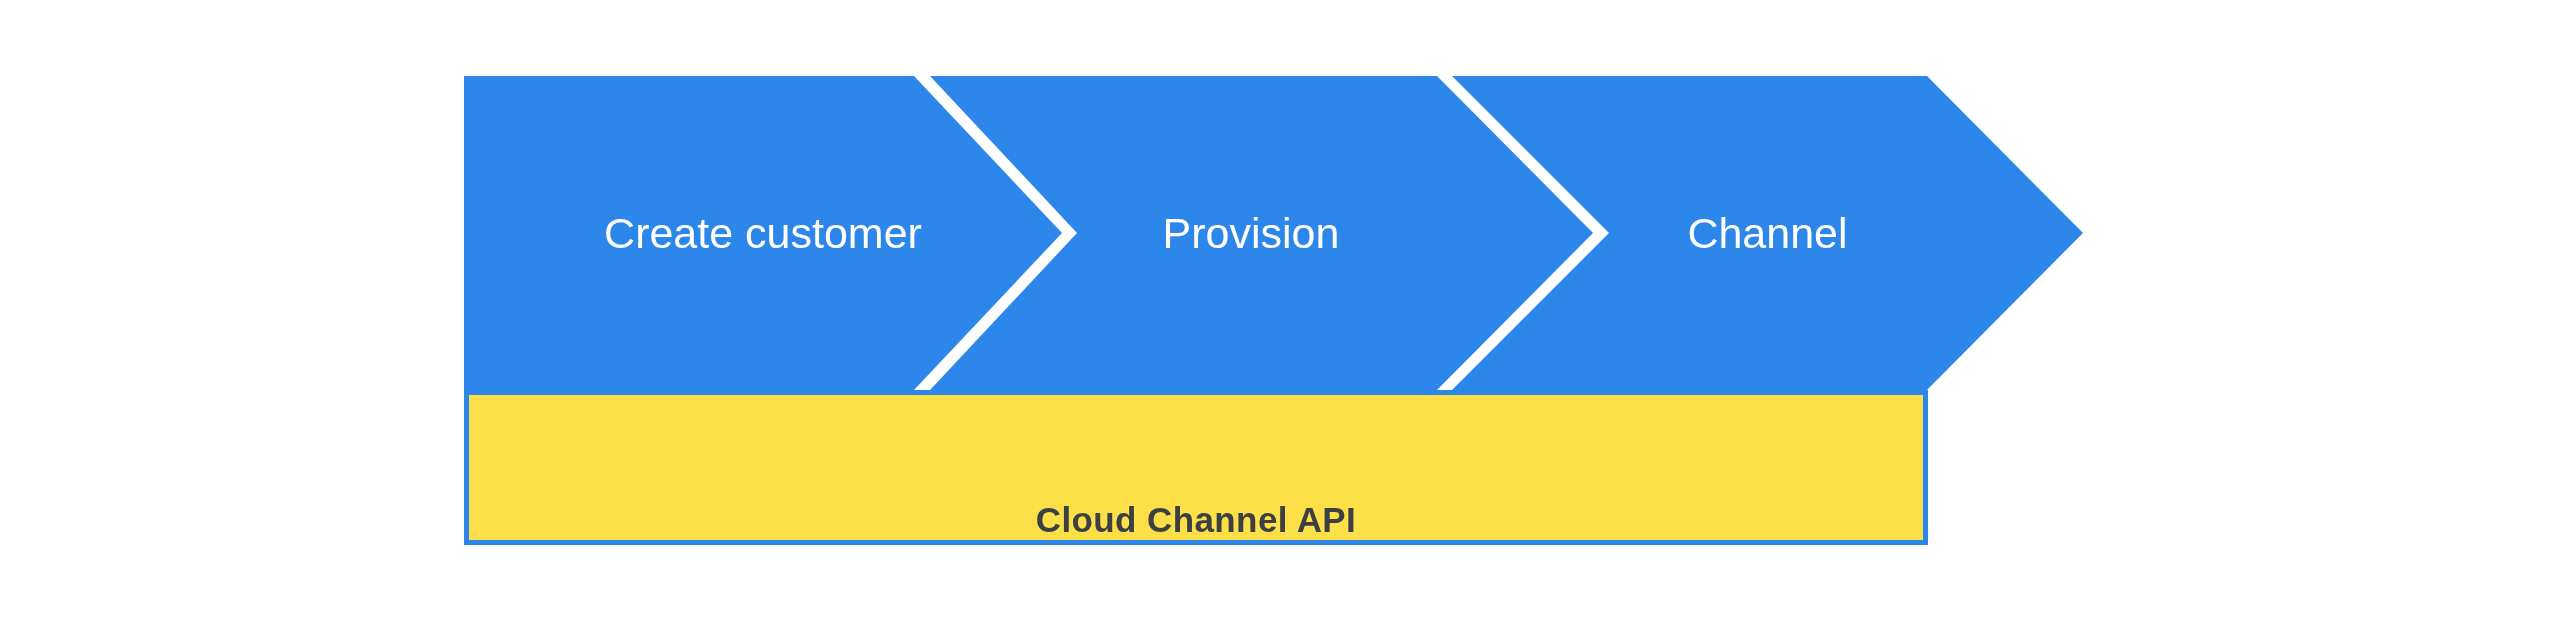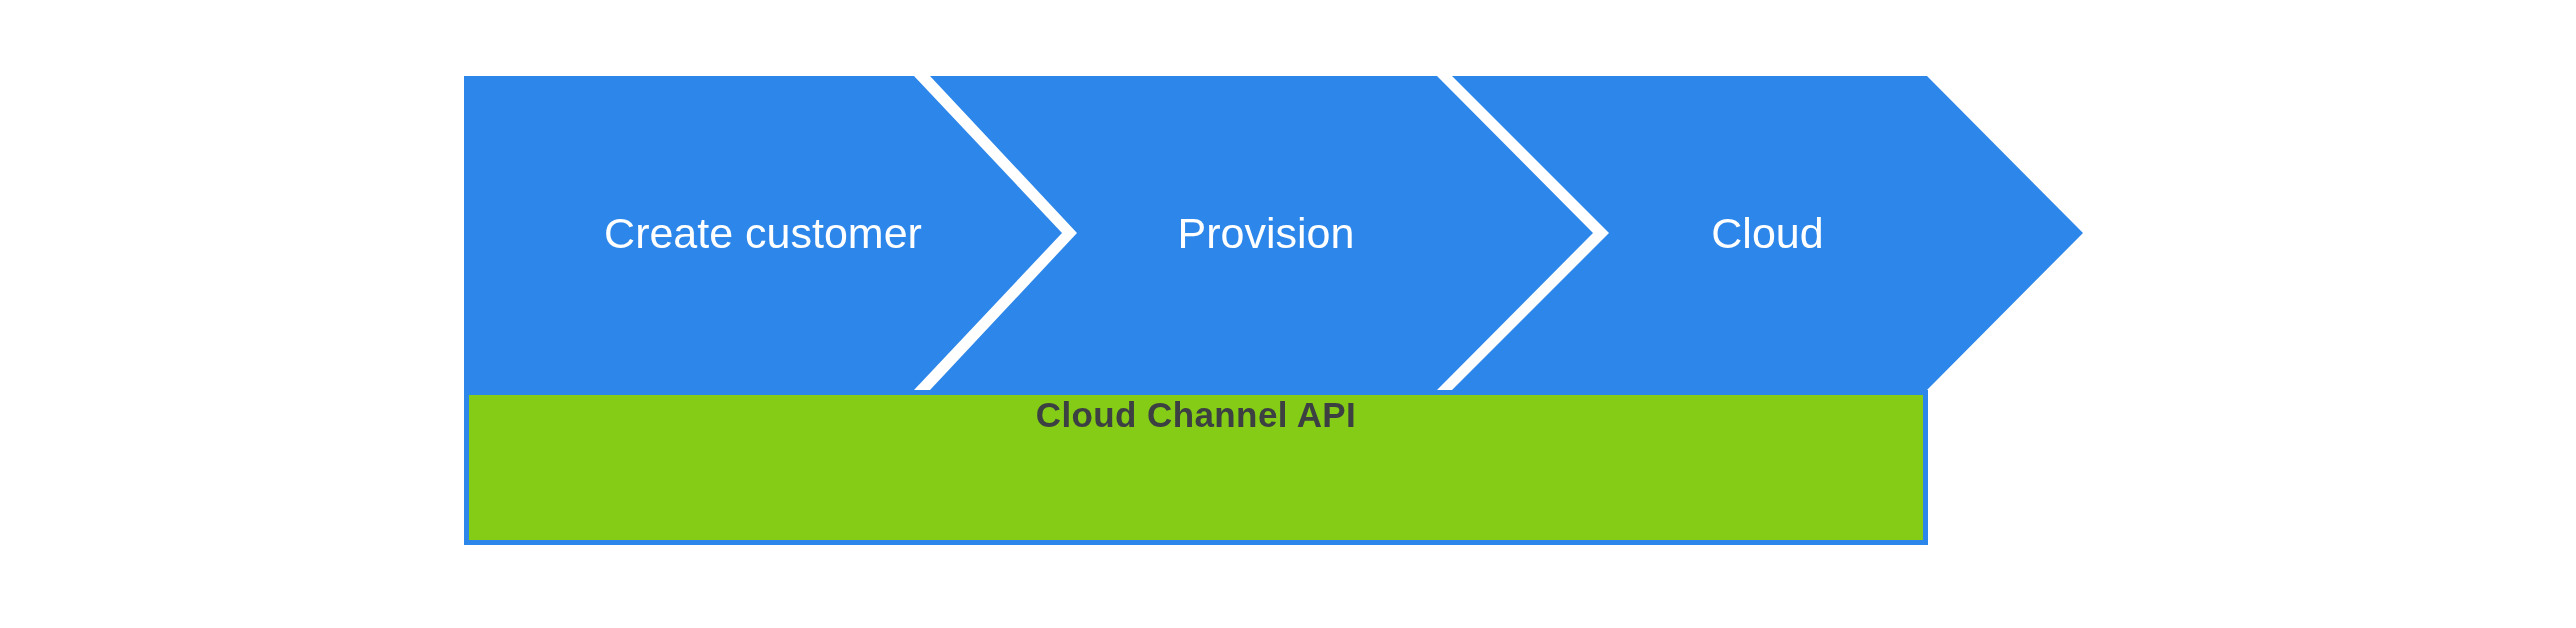--- a/index.html
+++ b/index.html
@@ -41,36 +41,36 @@
     flex-direction: column;
     justify-content: center;
     align-items: center;
     text-align: center;
     color: #ffffff;
     font-size: 43px;
     line-height: 52px;
     font-weight: 400;
   }
   .label-1 { left: 0;      width: 598px; }
-  .label-2 { left: 470px;  width: 664px; }
+  .label-2 { left: 455px;  width: 664px; }
   .label-3 { left: 988px; width: 631px; }
   .line { display: block; }
 
   
   .api-box {
     position: absolute;
     left: 464px;
     top: 390px;
     width: 1464px;
     height: 155px;
     box-sizing: border-box;
-    background: #84cc16;
+    background: #fde047;
     border: 5.2px solid #2D87EA;
     display: flex;
-    align-items: flex-start;
+    align-items: flex-end;
     justify-content: center;
   }
   .api-label {
     font-size: 35px;
     font-weight: 700;
     color: #3C4043;
     letter-spacing: 0.4px;
   }
 </style>
 </head>
@@ -86,21 +86,21 @@
     <div class="arrow-label label-1">
       <span class="line">Create customer</span>
       <span class="line"></span>
     </div>
 
     <div class="arrow-label label-2">
       <span class="line">Provision</span>
     </div>
 
     <div class="arrow-label label-3">
-      <span class="line">Cloud</span>
+      <span class="line">Channel</span>
     </div>
   </div>
 
   <div class="api-box">
     <span class="api-label">Cloud Channel API</span>
   </div>
 
 </div>
 
 

